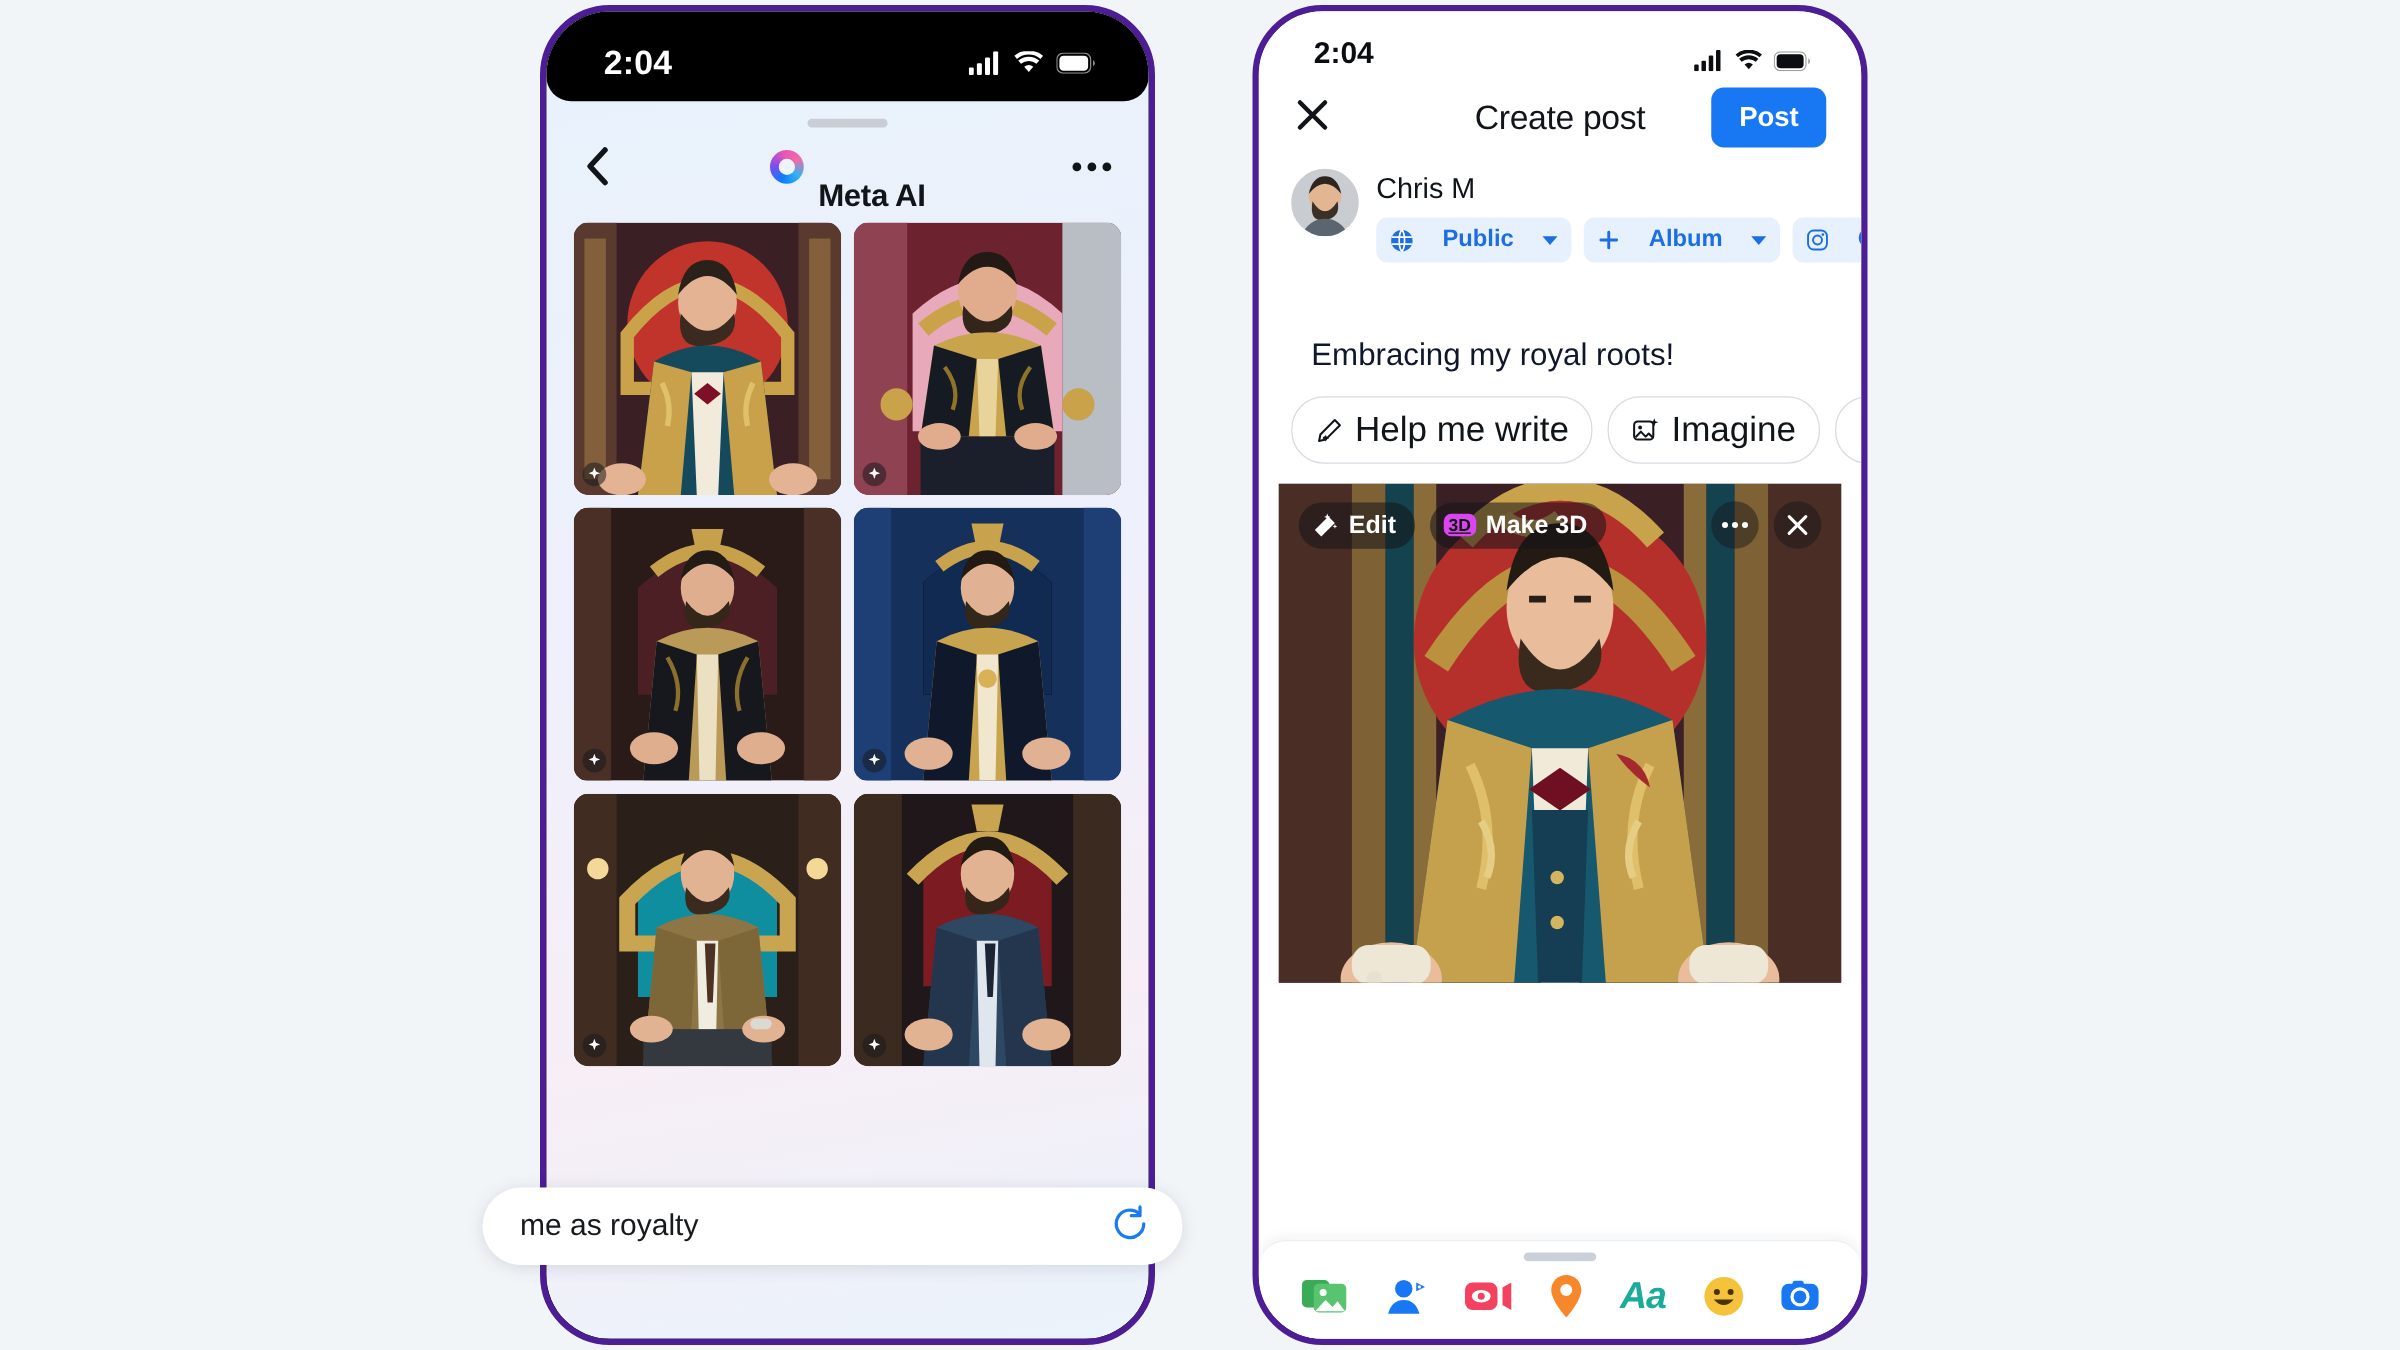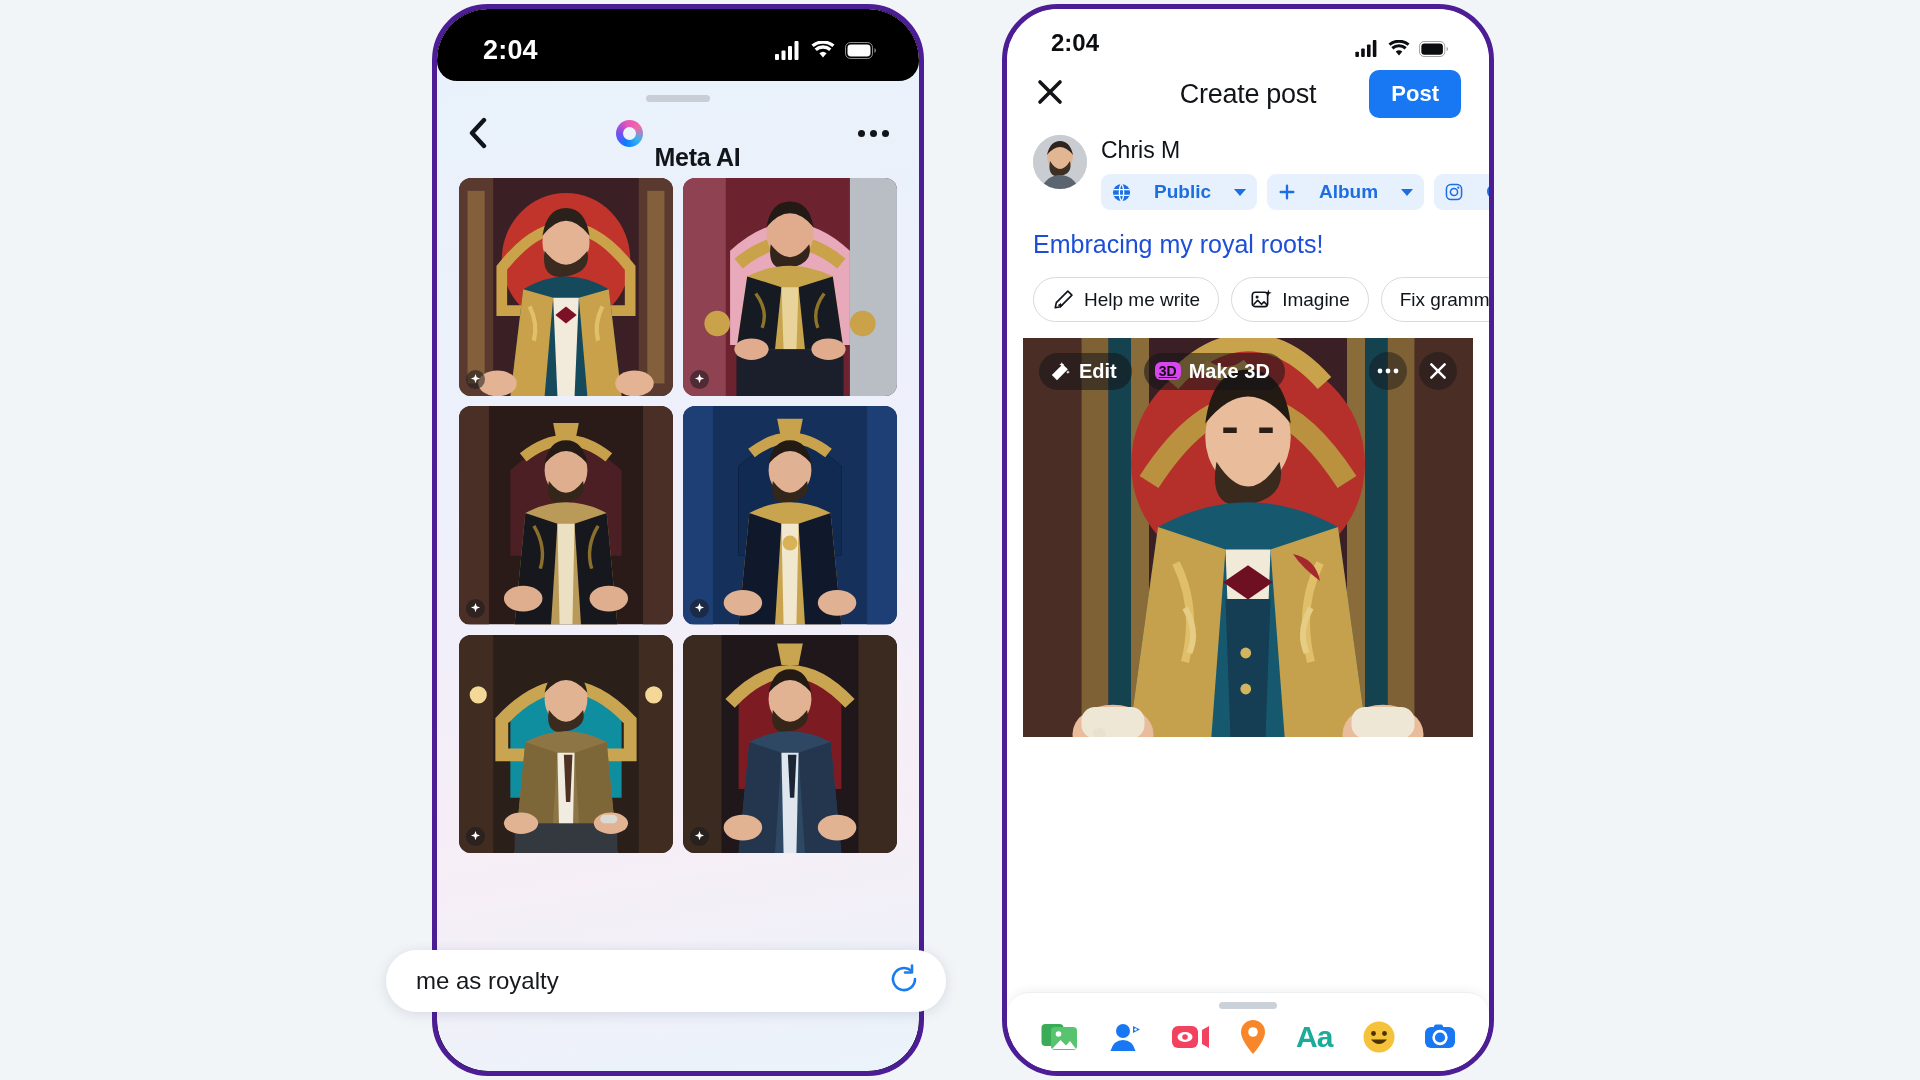--- a/index.html
+++ b/index.html
@@ -157,35 +157,35 @@
     display: flex; align-items: center; gap: 23px;
     background: #e7f0fd; color: #1d6ee0;
     border-radius: 9px; padding: 7px 11px;
     font-size: 19px; font-weight: 700;
     white-space: nowrap; cursor: pointer;
   }
   .caret { width:0;height:0;border-left:6px solid transparent;border-right:6px solid transparent;border-top:7px solid #1d6ee0; }
 
   .composer-text {
     flex: none;
-    padding: 20px 26px 0;
-    font-size: 25px; color: #1d4ed8;
+    padding: 20px 42px 0;
+    font-size: 25px; color: #0f172a; margin-top: 40px;
   }
 
   .ai-chips {
     flex: none;
     display: flex; gap: 12px;
     padding: 18px 26px 16px;
     overflow: hidden;
   }
   .chip-ghost {
     display: flex; align-items: center; gap: 9px;
     border: 1.5px solid #d6dbe1; border-radius: 26px;
     padding: 10px 18px;
-    font-size: 19px; color: #10151a;
+    font-size: 28px; color: #10151a;
     background: #fff; white-space: nowrap; cursor: pointer;
     flex: none;
   }
 
   .media-area {
     flex: none;
     position: relative;
     height: 399px;
     margin: 0 16px;
     background: #241216;
@@ -223,21 +223,21 @@
     border-top: 1px solid #eceff2;
     border-radius: 22px 22px 0 0;
     box-shadow: 0 -2px 10px rgba(20,40,70,.06);
     padding-bottom: 8px;
   }
   .bb-grab { width: 58px; height: 7px; border-radius: 4px; background: #cbd1d8; margin: 9px auto 0; }
   .bb-icons {
     display: flex; align-items: center; justify-content: space-between;
     padding: 10px 34px 8px 34px;
   }
-  .bb-icon { cursor: pointer; display: flex; align-items: center; justify-content: center; }
+  .bb-icon { cursor: pointer; display: flex; align-items: center; justify-content: center; font-style: italic; }
   .aa-text { font-size: 30px; font-weight: 700; color: #1aab9b; letter-spacing: -1px; }
 </style>
 </head>
 <body>
 
 <div class="stage">
 
   <div class="phone" id="phone-left">
     <div class="left-screen">
 

